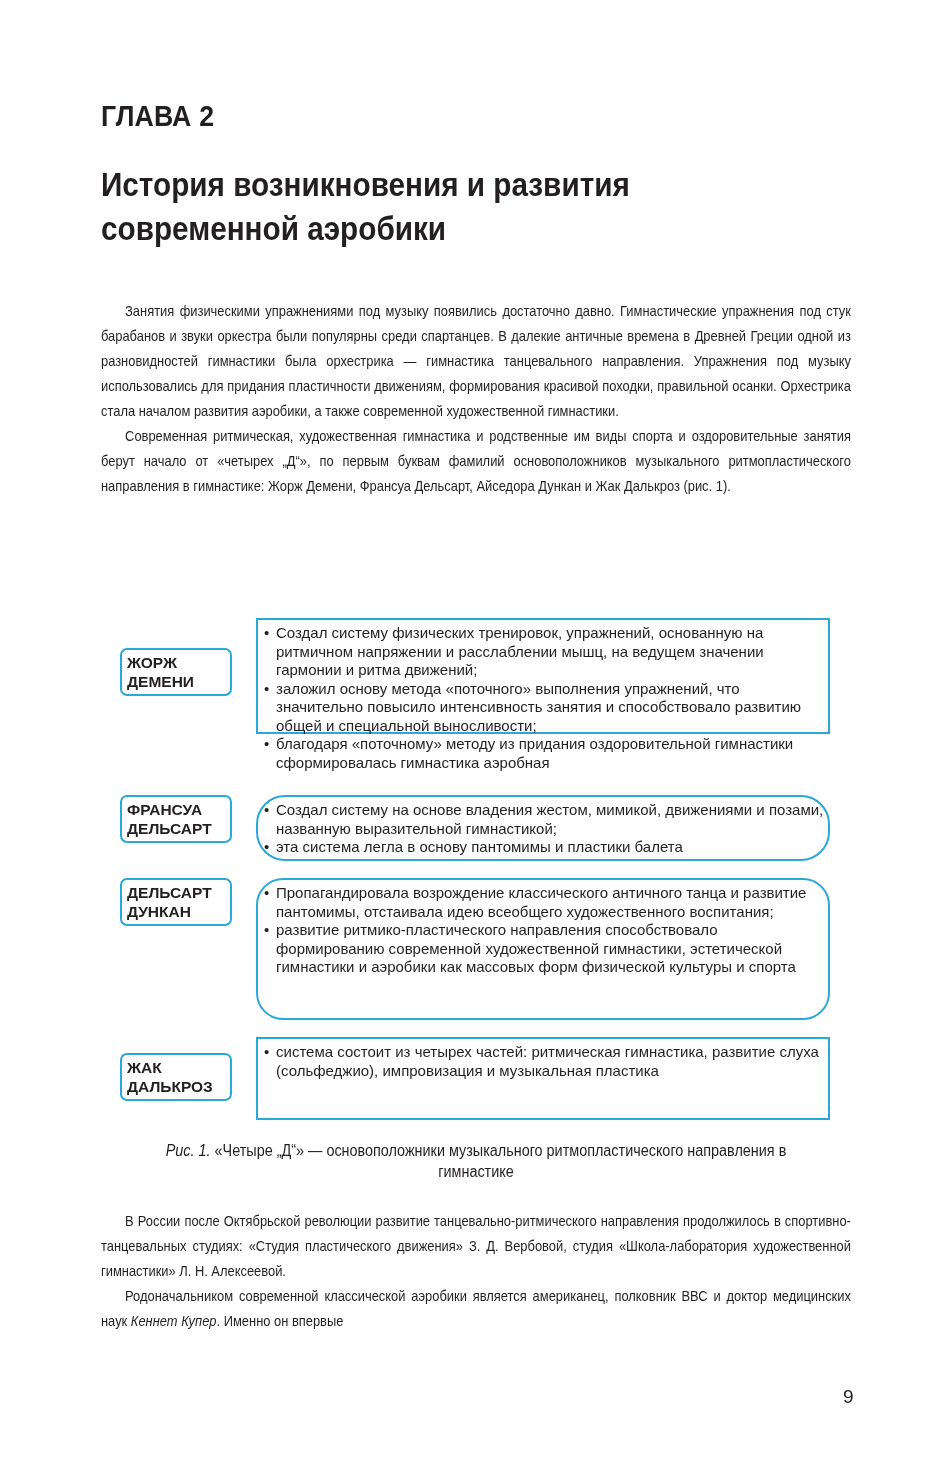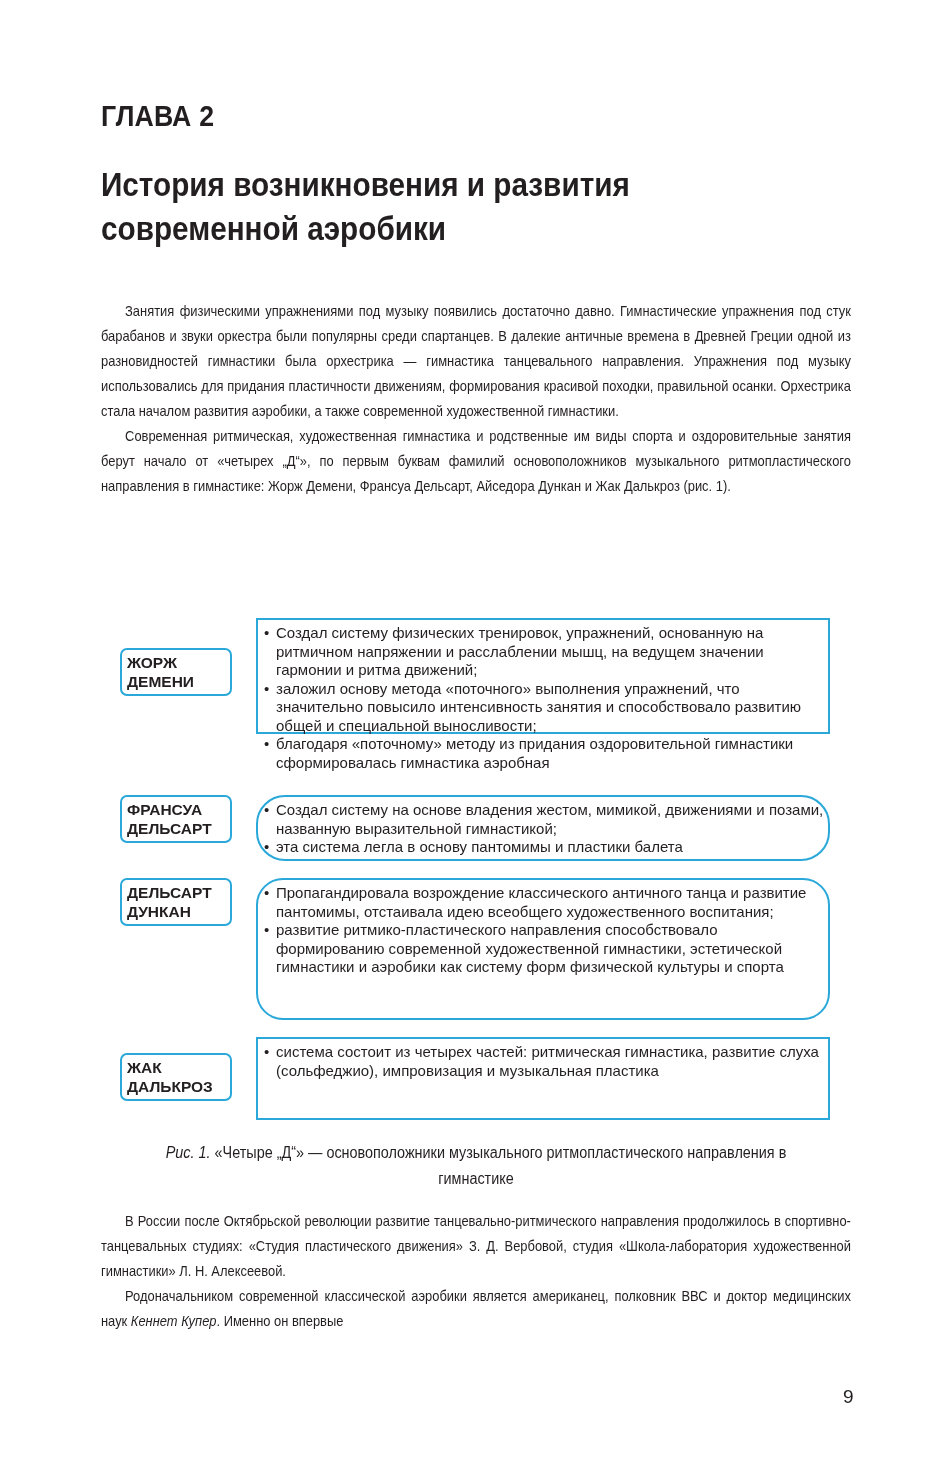--- a/index.html
+++ b/index.html
@@ -8,21 +8,21 @@
   .title { position: absolute; left: 101px; top: 163px; font-size: 33px; font-weight: bold; line-height: 44px; transform: scaleX(0.9); transform-origin: left top; white-space: nowrap; }
   .para { position: absolute; left: 101px; width: 750px; font-size: 15px; line-height: 25px; text-align: justify; }
   .para p { margin: 0; text-indent: 28px; }
   .p-inner { transform: scaleX(0.86); transform-origin: left top; width: 872px; }
   .fig { position: absolute; left: 120px; }
   .namebox { position: absolute; left: 0; width: 112px; border: 2px solid #29a8d9; border-radius: 7px; padding: 3px 0 3px 5px; box-sizing: border-box; font-weight: bold; font-size: 15.5px; line-height: 19px; color: #231f20; }
   .descbox { position: absolute; left: 136px; width: 574px; border: 2px solid #29a8d9; padding: 4px 4px 4px 6px; box-sizing: border-box; font-size: 15px; line-height: 18.5px; }
   .descbox ul { margin: 0; padding: 0; list-style: none; }
   .descbox li { padding-left: 12px; position: relative; }
   .descbox li::before { content: "\2022"; position: absolute; left: 0; top: 0; }
-  .caption { position: absolute; left: 101px; top: 1140px; width: 750px; text-align: center; font-size: 16px; line-height: 26px; }
+  .caption { position: absolute; left: 101px; top: 1140px; width: 750px; text-align: center; font-size: 16px; line-height: 21px; }
   .caption .cap-inner { transform: scaleX(0.9); transform-origin: center top; }
   .pagenum { position: absolute; left: 843px; top: 1386px; font-size: 19px; }
   i { font-style: italic; }
 </style>
 </head>
 <body>
 
 <div class="chapter">ГЛАВА 2</div>
 <div class="title">
   <div>История возникновения и развития</div>
@@ -61,21 +61,21 @@
     </ul>
   </div>
 
   <div class="namebox" style="top: 260px; border-color: rgb(41, 168, 217);">
     <div>ДЕЛЬСАРТ</div>
     <div>ДУНКАН</div>
   </div>
   <div class="descbox" style="top: 260px; height: 142px; border-color: rgb(41, 168, 217); border-radius: 27px;">
     <ul>
       <li>Пропагандировала возрождение классического античного танца и развитие пантомимы, отстаивала идею всеобщего художественного воспитания;</li>
-      <li>развитие ритмико-пластического направления способствовало формированию современной художественной гимнастики, эстетической гимнастики и аэробики как систему форм физической культуры и спорта</li>
+      <li>развитие ритмико-пластического направления способствовало формированию современной художественной гимнастики, эстетической гимнастики и аэробики как массовых форм физической культуры и спорта</li>
     </ul>
   </div>
 
   <div class="namebox" style="top: 435px; border-color: rgb(41, 168, 217);">
     <div>ЖАК</div>
     <div>ДАЛЬКРОЗ</div>
   </div>
   <div class="descbox" style="top: 419px; height: 83px; border-color: rgb(41, 168, 217);">
     <ul>
       <li>система состоит из четырех частей: ритмическая гимнастика, развитие слуха (сольфеджио), импровизация и музыкальная пластика</li>

